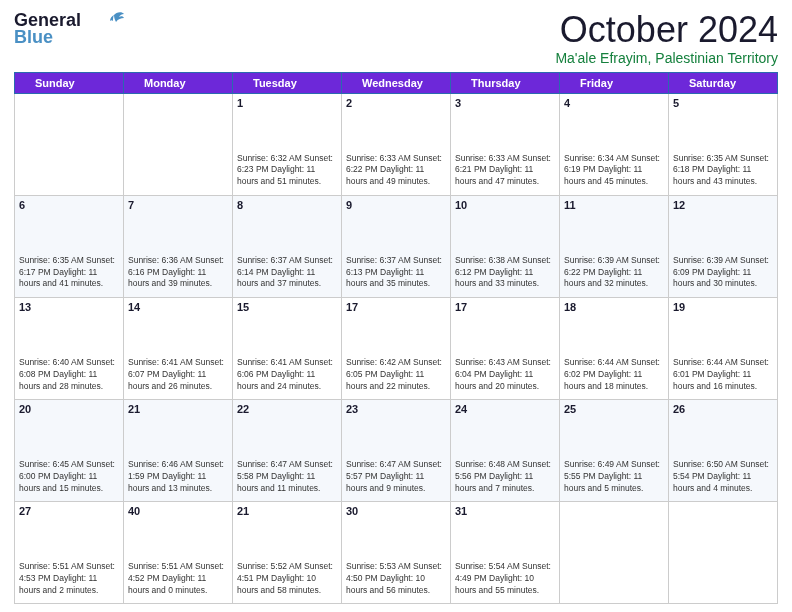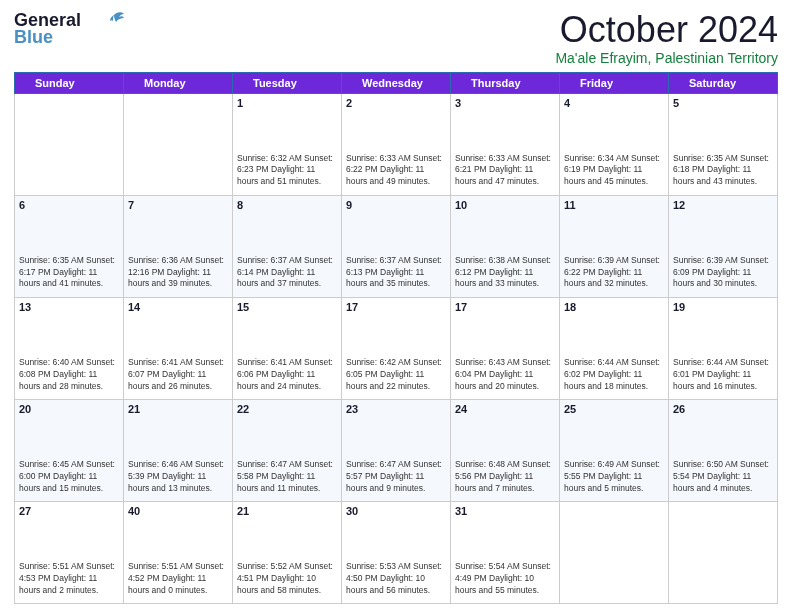--- a/index.html
+++ b/index.html
@@ -167,21 +167,21 @@
         <tr>
           <td>
             <span class="day-num">6</span>
             <div class="day-info">Sunrise: 6:35 AM
 Sunset: 6:17 PM
 Daylight: 11 hours and 41 minutes.</div>
           </td>
           <td>
             <span class="day-num">7</span>
             <div class="day-info">Sunrise: 6:36 AM
-Sunset: 12:16 PM
+Sunset: 6:16 PM
 Daylight: 11 hours and 39 minutes.</div>
           </td>
           <td>
             <span class="day-num">8</span>
             <div class="day-info">Sunrise: 6:37 AM
 Sunset: 6:14 PM
 Daylight: 11 hours and 37 minutes.</div>
           </td>
           <td>
             <span class="day-num">9</span>
@@ -255,21 +255,21 @@
         <tr>
           <td>
             <span class="day-num">20</span>
             <div class="day-info">Sunrise: 6:45 AM
 Sunset: 6:00 PM
 Daylight: 11 hours and 15 minutes.</div>
           </td>
           <td>
             <span class="day-num">21</span>
             <div class="day-info">Sunrise: 6:46 AM
-Sunset: 5:39 PM
+Sunset: 1:59 PM
 Daylight: 11 hours and 13 minutes.</div>
           </td>
           <td>
             <span class="day-num">22</span>
             <div class="day-info">Sunrise: 6:47 AM
 Sunset: 5:58 PM
 Daylight: 11 hours and 11 minutes.</div>
           </td>
           <td>
             <span class="day-num">23</span>

